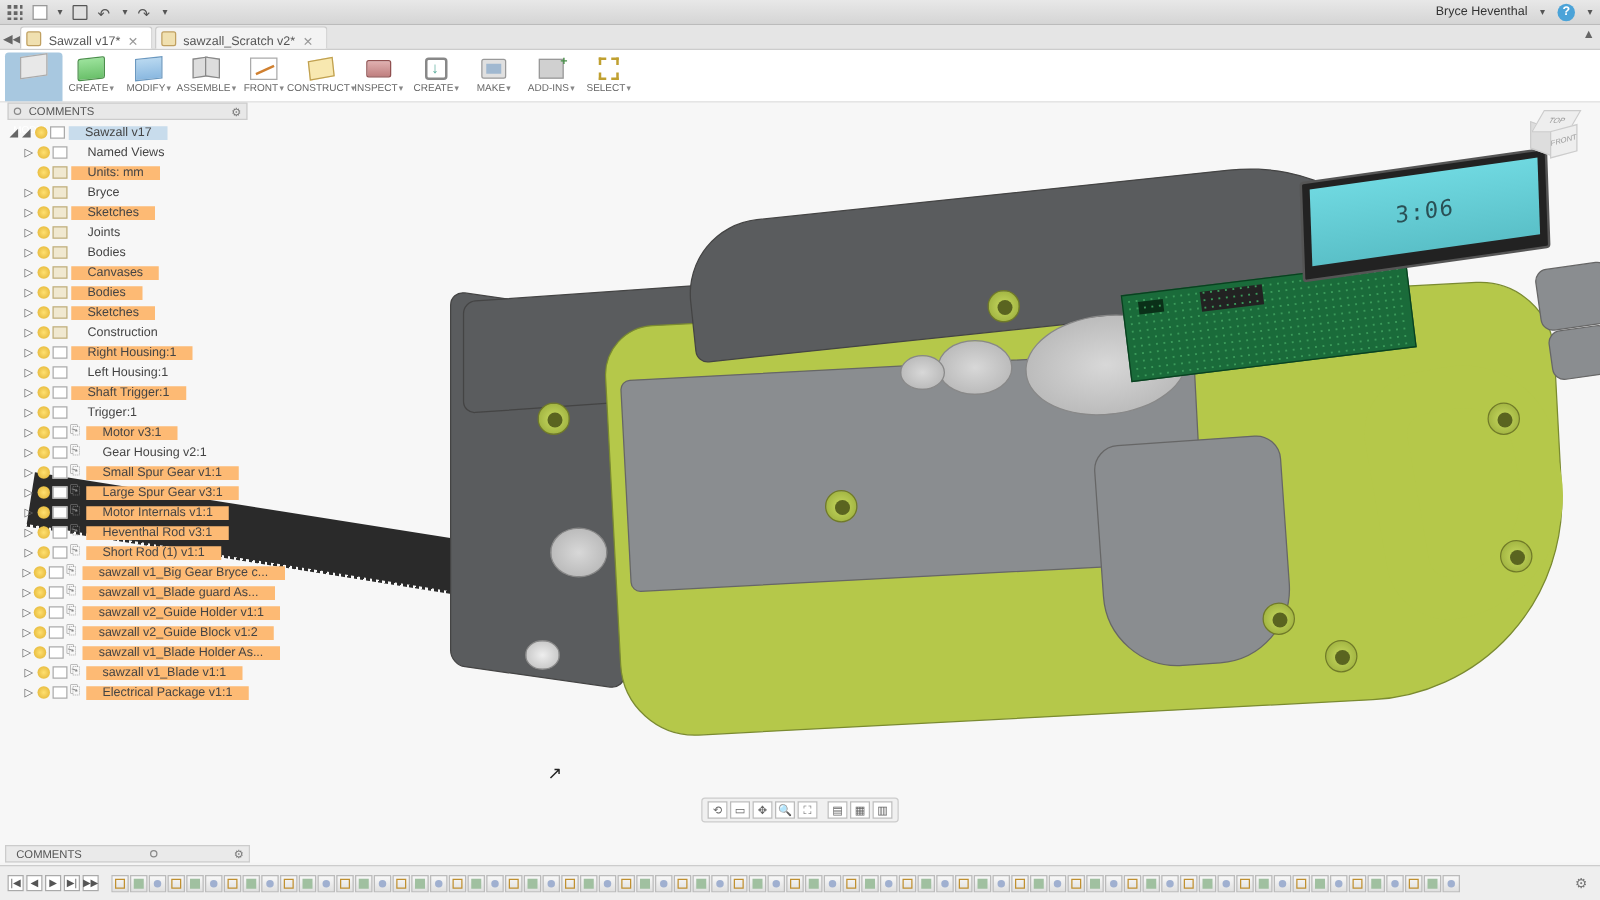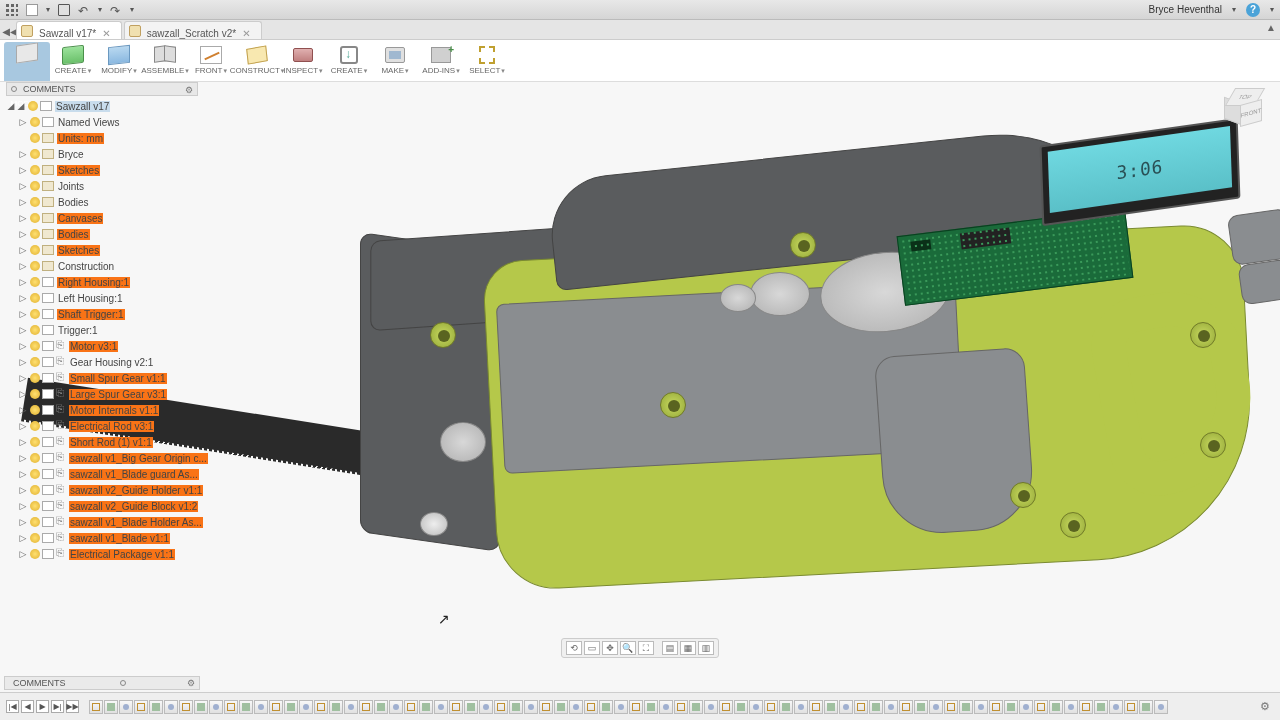--- a/index.html
+++ b/index.html
@@ -71,22 +71,22 @@
 .browser-head .bullet { position:absolute; left:4px; top:3px; width:6px; height:6px; border-radius:50%; border:1px solid #888; }
 .browser-head .gear { position:absolute; right:4px; top:2px; font-size:9px; color:#777; }
 .tree { position:absolute; top:16px; left:6px; width:210px; font-size:10px; color:#444; }
 .tree-row { height:16px; display:flex; align-items:center; white-space:nowrap; position:relative; }
 .tree-row .exp { width:10px; text-align:center; color:#666; font-size:9px; cursor:pointer; }
 .tree-row .bulb { width:10px; height:10px; border-radius:50%; background:radial-gradient(#ffe070,#e0b030); margin:0 2px; flex-shrink:0; }
 .tree-row .cico { width:12px; height:10px; border:1px solid #aaa; background:#fff; margin-right:3px; flex-shrink:0; }
 .tree-row .cico.folder { background:#f0e8d0; border-color:#c0b080; }
 .tree-row .link { width:10px; height:10px; position:relative; margin-right:2px; flex-shrink:0; }
 .tree-row .link::before { content:"⎘"; font-size:10px; color:#888; position:absolute; left:-1px; top:-2px; }
-.tree-row .label { padding: 0 1px; }
-.tree-row.hl .label { background:#f97316; }
+.tree-row .label { padding: 0 13px; }
+.tree-row.hl .label { background:#fdba74; }
 .tree-row.in1 { padding-left: 12px; }
 
 
 .viewport { position:absolute; top:0; left:0; right:0; bottom:0; background:#f7f7f7; z-index:-1; }
 .viewcube { position:absolute; top:4px; right:14px; width:44px; height:44px; }
 .viewcube .face { position:absolute; background:#eee; border:1px solid #ccc; font-size:6px; color:#999; display:flex; align-items:center; justify-content:center; }
 .viewcube .top { width:30px; height:18px; left:8px; top:2px; transform:skewX(-30deg); }
 .viewcube .front { width:22px; height:22px; left:18px; top:16px; transform:skewY(-15deg); }
 .viewcube .side { width:18px; height:22px; left:2px; top:14px; transform:skewY(20deg); background:#ddd; }
 
@@ -437,35 +437,35 @@
           <span class="bulb"></span>
           <span class="cico"></span>
           <span class="link"></span>
           <span class="label">Motor Internals v1:1</span>
         </div>
         <div class="tree-row in1 hl">
           <span class="exp">▷</span>
           <span class="bulb"></span>
           <span class="cico"></span>
           <span class="link"></span>
-          <span class="label">Electrical Rod v3:1</span>
+          <span class="label">Heventhal Rod v3:1</span>
         </div>
         <div class="tree-row in1 hl">
           <span class="exp">▷</span>
           <span class="bulb"></span>
           <span class="cico"></span>
           <span class="link"></span>
           <span class="label">Short Rod (1) v1:1</span>
         </div>
         <div class="tree-row in1 hl">
           <span class="exp">▷</span>
           <span class="bulb"></span>
           <span class="cico"></span>
           <span class="link"></span>
-          <span class="label">sawzall v1_Big Gear Origin c...</span>
+          <span class="label">sawzall v1_Big Gear Bryce c...</span>
         </div>
         <div class="tree-row in1 hl">
           <span class="exp">▷</span>
           <span class="bulb"></span>
           <span class="cico"></span>
           <span class="link"></span>
           <span class="label">sawzall v1_Blade guard As...</span>
         </div>
         <div class="tree-row in1 hl">
           <span class="exp">▷</span>

